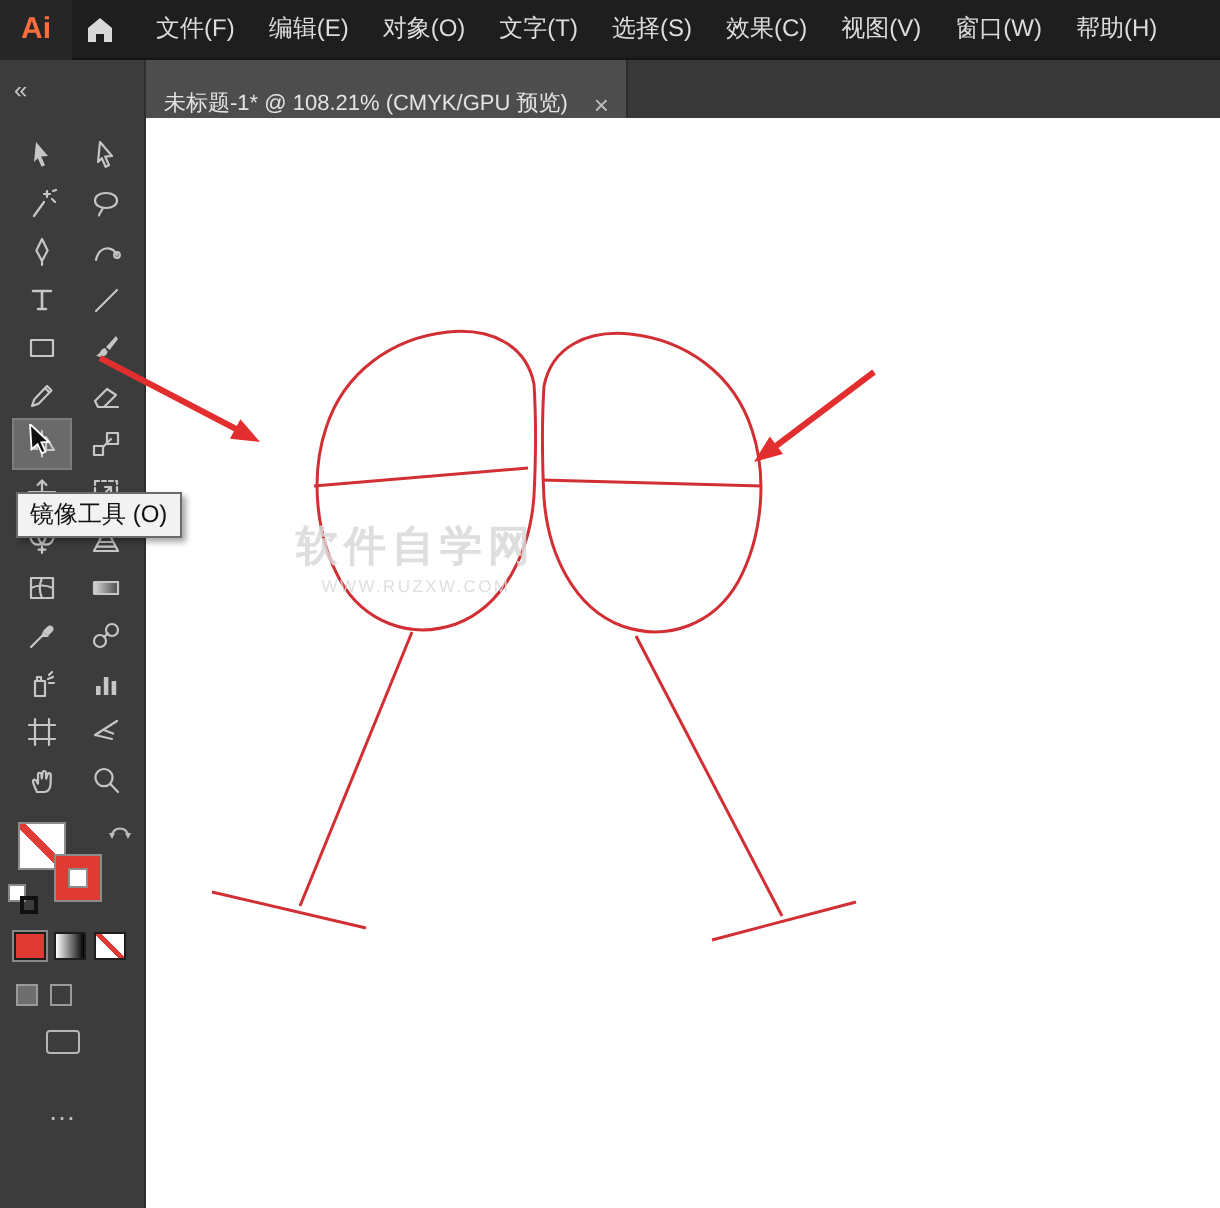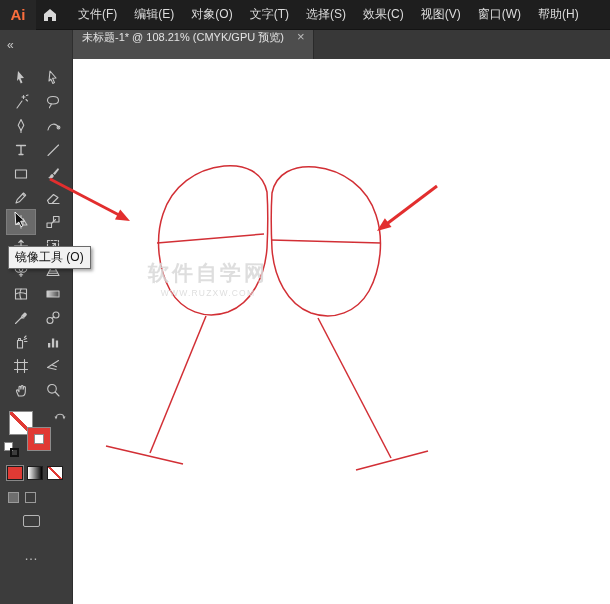--- a/index.html
+++ b/index.html
@@ -13,21 +13,21 @@
     font-weight:bold; font-size:15px; background:#262626; }
   .home { width:28px; height:30px; display:flex; align-items:center; justify-content:center; }
   .menu-items { display:flex; gap:17px; margin-left:14px; }
   .menu-item { font-size:12px; color:#dcdcdc; cursor:default; white-space:nowrap; }
 
   
   .tabstrip { position:absolute; left:0; top:30px; width:610px; height:29px;
     background:#383838; display:flex; align-items:stretch; }
   .collapse { width:73px; background:#3c3c3c; display:flex; align-items:center;
     padding-left:7px; color:#c9c9c9; font-size:12px; border-right:1px solid #2e2e2e; }
-  .tab { background:#4d4d4d; display:inline-flex; align-items:flex-start; padding:0 9px;
+  .tab { background:#4d4d4d; display:inline-flex; align-items:flex-end; padding:0 9px;
     gap:13px; border-right:1px solid #2a2a2a; }
   .tab-title { font-size:11px; color:#e3e3e3; white-space:nowrap; }
   .tab-close { font-size:13px; color:#bdbdbd; cursor:pointer; line-height:1; }
 
   
   .toolbar { position:absolute; left:0; top:59px; width:73px; height:545px;
     background:#3c3c3c; border-right:1px solid #2e2e2e; z-index:1; }
   .tools { display:grid; grid-template-columns:28px 28px; column-gap:4px;
     grid-auto-rows:24px; padding:7px 0 0 7px; }
   .tool { display:flex; align-items:center; justify-content:center; cursor:pointer; }

